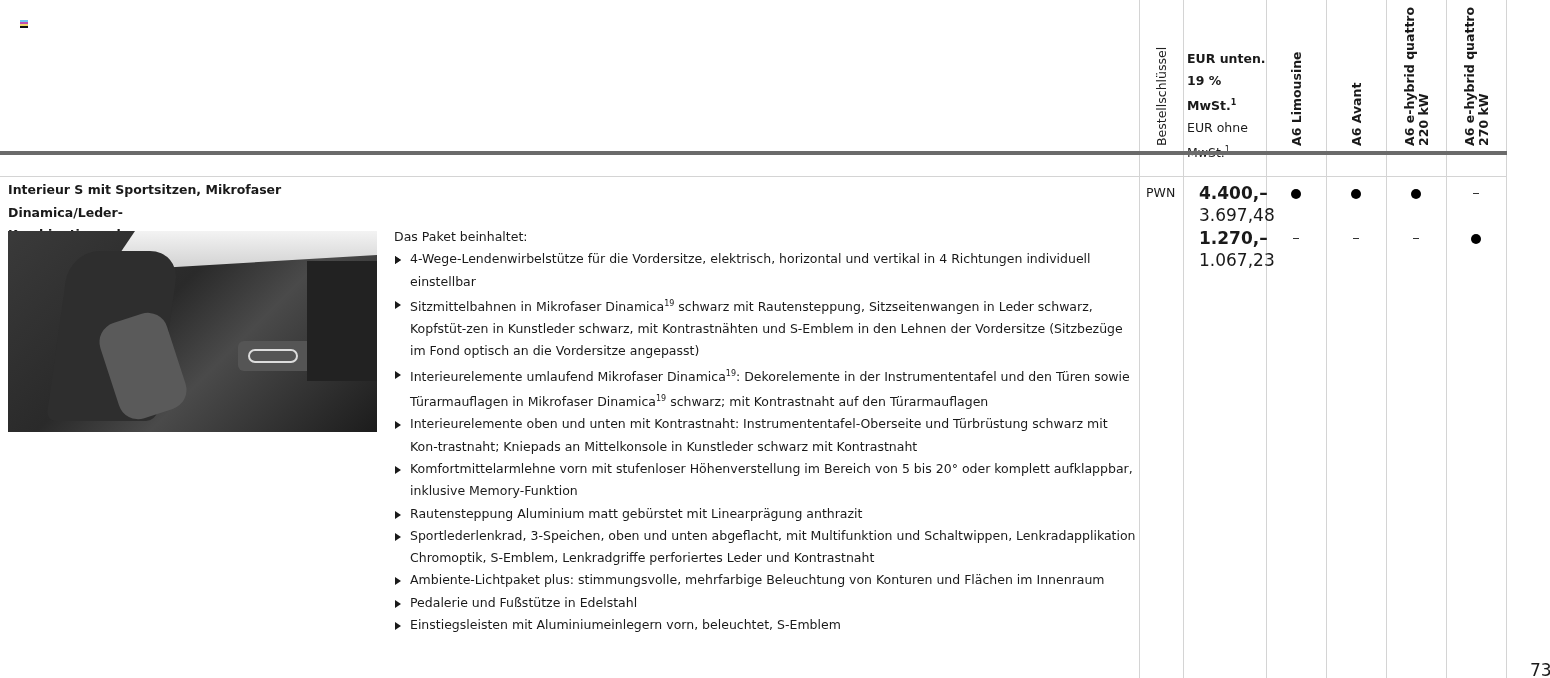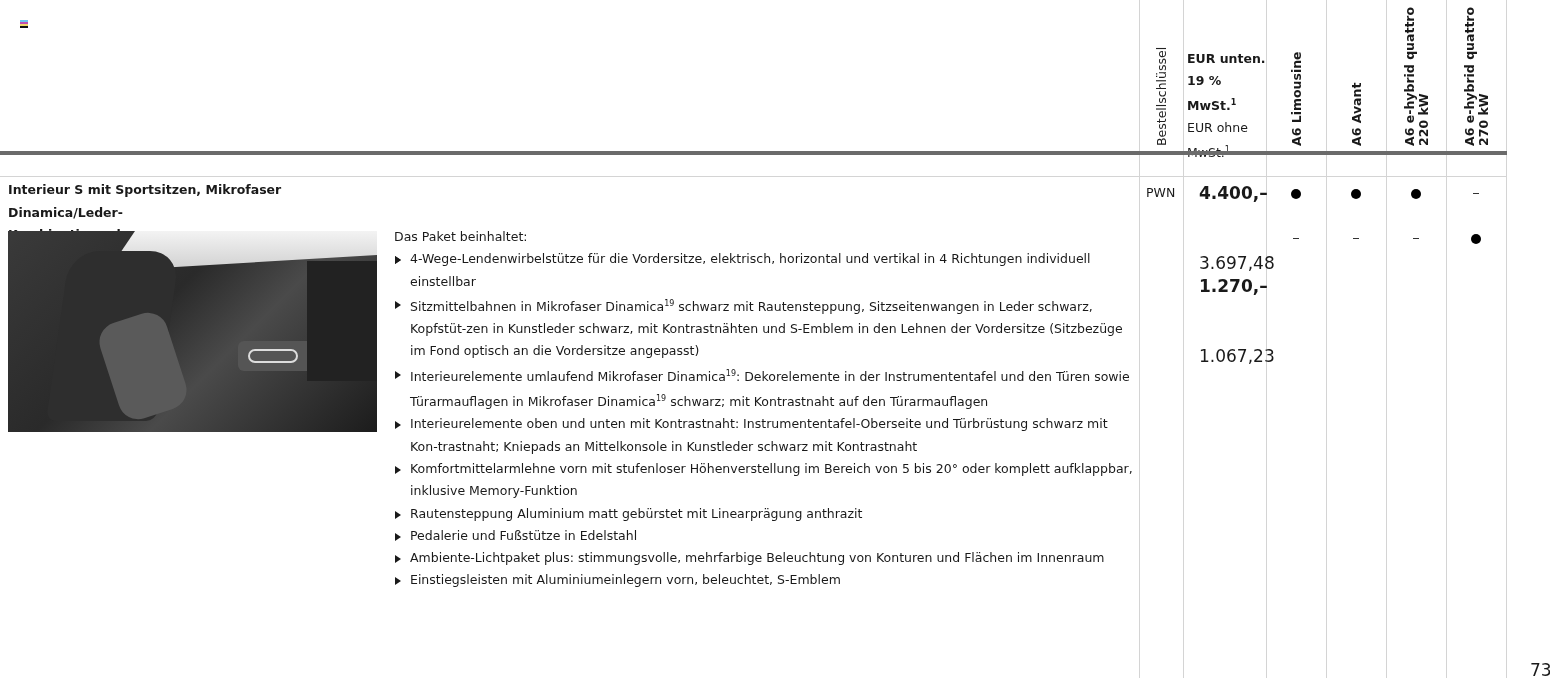--- a/index.html
+++ b/index.html
@@ -95,21 +95,21 @@
 
     .code-cell {
       position: absolute; left: 1146px; top: 182px;
       font-size: 12.5px; line-height: 22.5px;
     }
     .price-cell {
       position: absolute; left: 1199px; top: 182px;
       font-size: 17px; line-height: 22.3px;
     }
     .price-cell .b { font-weight: bold; display: block; }
-    .price-cell .n { display: block; margin-top: 48px; }
+    .price-cell .n { display: block; }
 
     .avail {
       position: absolute; font-size: 12.5px; line-height: 22.3px;
       width: 20px; text-align: center;
     }
     .dot {
       display: inline-block; width: 10px; height: 10px; border-radius: 50%;
       background: #000; vertical-align: middle;
     }
     .dash-mark { display: inline-block; width: 6px; height: 1px; background: #333; vertical-align: middle; }
@@ -185,22 +185,23 @@
   <div class="desc">
     <div>Das Paket beinhaltet:</div>
     <ul>
       <li><span class="bullet"></span></li>
       <li><span class="bullet"></span><span>4-Wege-Lendenwirbelstütze für die Vordersitze, elektrisch, horizontal und vertikal in 4 Richtungen individuell einstellbar</span></li>
       <li><span class="bullet"></span><span>Sitzmittelbahnen in Mikrofaser Dinamica</span><sup>19</sup><span> schwarz mit Rautensteppung, Sitzseitenwangen in Leder schwarz, Kopfstüt-zen in Kunstleder schwarz, mit Kontrastnähten und S-Emblem in den Lehnen der Vordersitze (Sitzbezüge im Fond optisch an die Vordersitze angepasst)</span></li>
       <li><span class="bullet"></span><span>Interieurelemente umlaufend Mikrofaser Dinamica</span><sup>19</sup><span>: Dekorelemente in der Instrumententafel und den Türen sowie Türarmauflagen in Mikrofaser Dinamica</span><sup>19</sup><span> schwarz; mit Kontrastnaht auf den Türarmauflagen</span></li>
       <li><span class="bullet"></span><span>Interieurelemente oben und unten mit Kontrastnaht: Instrumententafel-Oberseite und Türbrüstung schwarz mit Kon-trastnaht; Kniepads an Mittelkonsole in Kunstleder schwarz mit Kontrastnaht</span></li>
       <li><span class="bullet"></span><span>Komfortmittelarmlehne vorn mit stufenloser Höhenverstellung im Bereich von 5 bis 20° oder komplett aufklappbar, inklusive Memory-Funktion</span></li>
       <li><span class="bullet"></span><span>Rautensteppung Aluminium matt gebürstet mit Linearprägung anthrazit</span></li>
+      <li><span class="bullet"></span><span>Sportlederlenkrad, 3-Speichen, oben und unten abgeflacht, mit Multifunktion und Schaltwippen, Lenkradapplikation Chromoptik, S-Emblem, Lenkradgriffe perforiertes Leder und Kontrastnaht</span></li>
+      <li><span class="bullet"></span><span>Ambiente-Lichtpaket plus: stimmungsvolle, mehrfarbige Beleuchtung von Konturen und Flächen im Innenraum</span></li>
       <li><span class="bullet"></span><span>Pedalerie und Fußstütze in Edelstahl</span></li>
-      <li><span class="bullet"></span><span>Ambiente-Lichtpaket plus: stimmungsvolle, mehrfarbige Beleuchtung von Konturen und Flächen im Innenraum</span></li>
       <li><span class="bullet"></span><span>Einstiegsleisten mit Aluminiumeinlegern vorn, beleuchtet, S-Emblem</span></li>
 
     </ul>
   </div>
 
   <div class="code-cell">PWN</div>
 
   <div class="price-cell">
     <span class="b">4.400,–</span>
     <span class="n">3.697,48</span>

